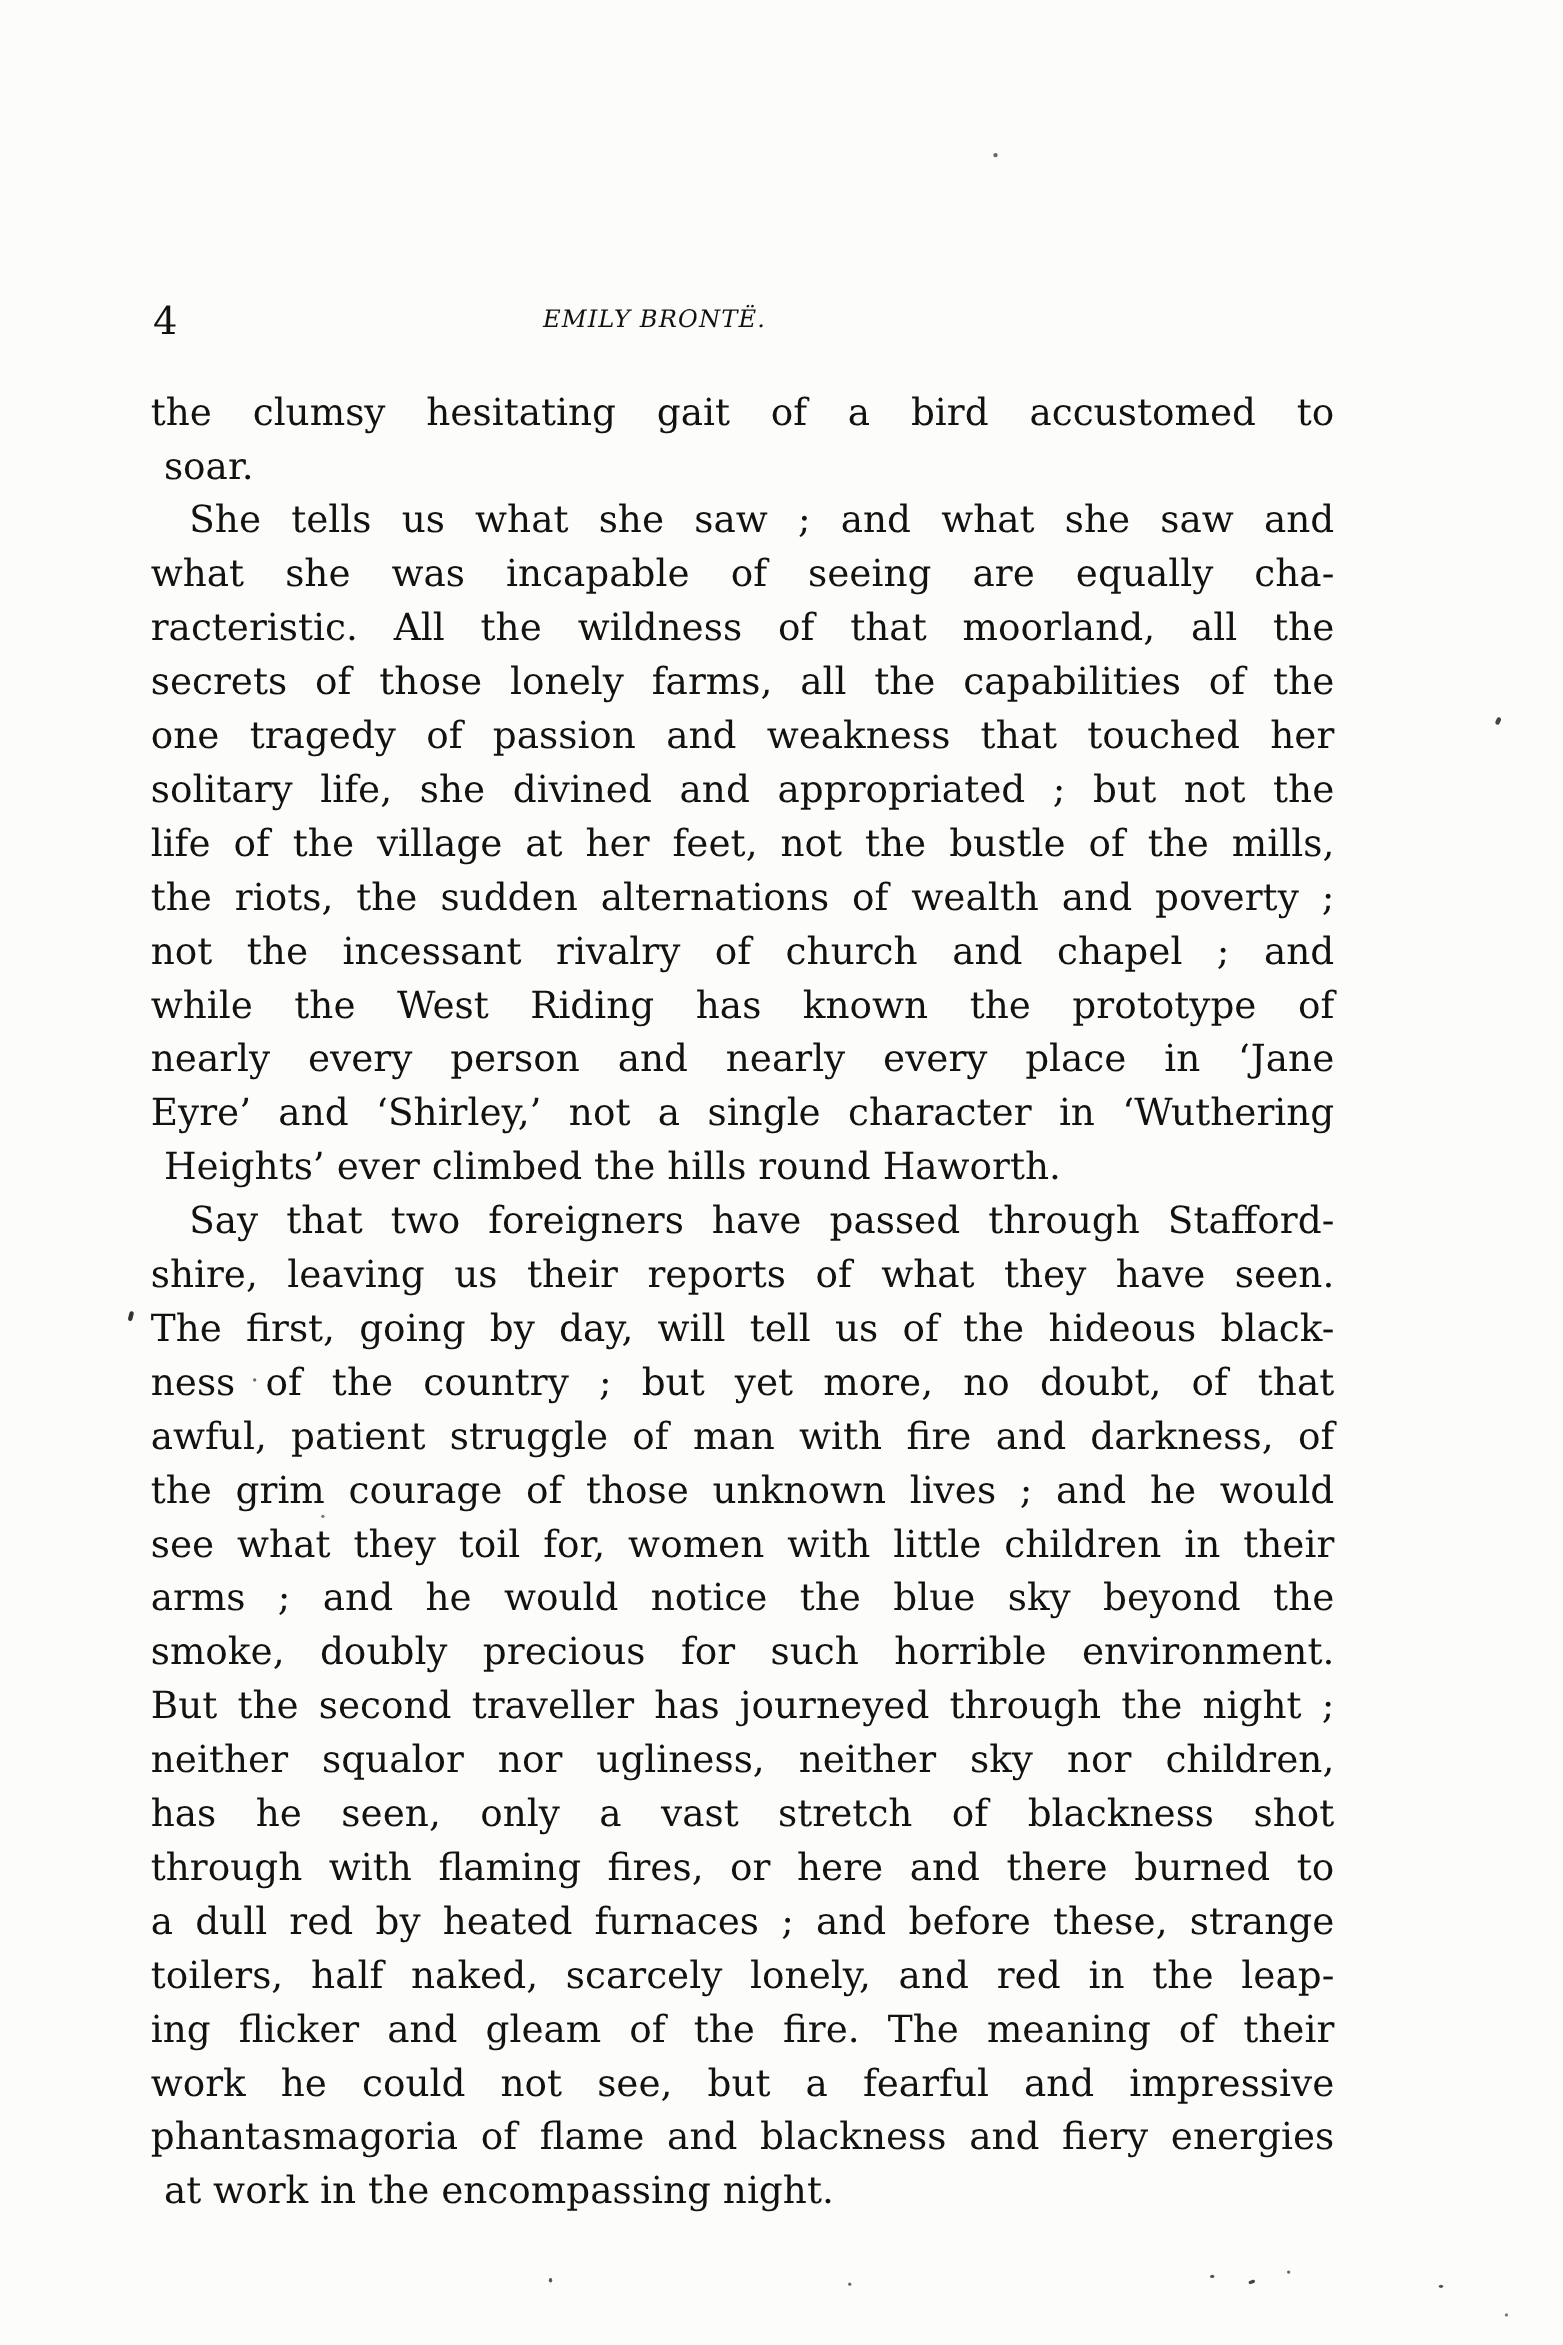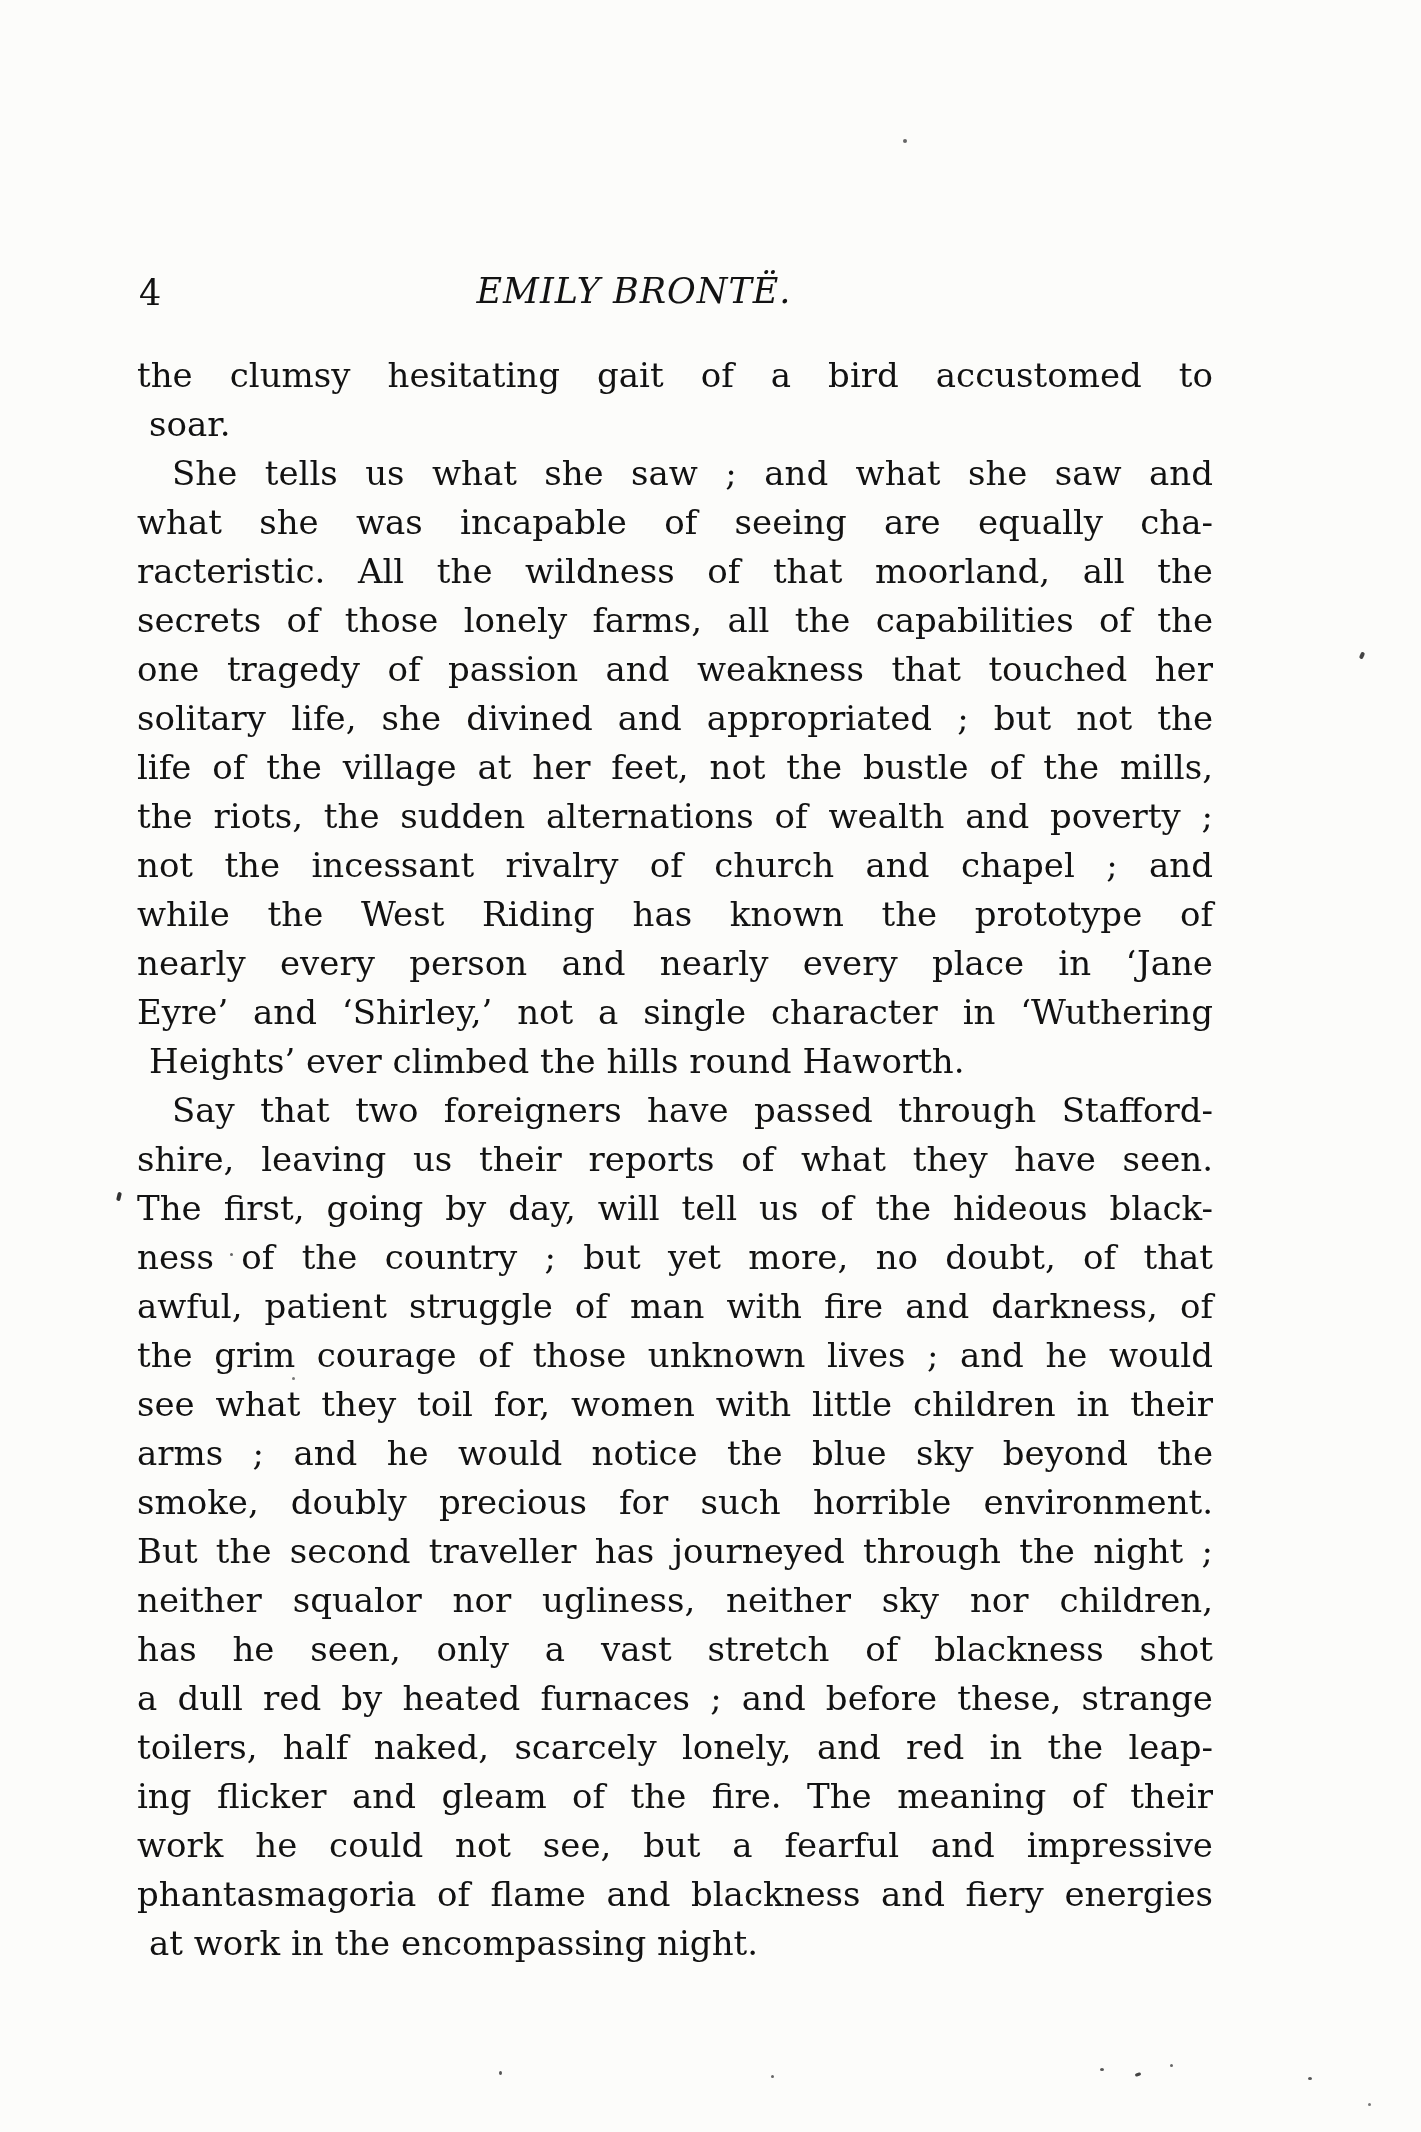--- a/index.html
+++ b/index.html
@@ -24,24 +24,23 @@
     font-size: 35px;
     line-height: 42px;
   }
   .head-title {
     position: absolute;
     left: 0;
     top: 268px;
     width: 1190px;
     text-align: center;
     font-style: italic;
-    font-size: 35px;
+    font-size: 22px;
     line-height: 46px;
     letter-spacing: 1px;
-    padding-left: 39px;
   }
   .text-block {
     position: absolute;
     left: 137px;
     top: 351px;
     width: 1076px;
     font-size: 34px;
     line-height: 49px;
   }
   .line {
@@ -95,20 +94,21 @@
       <div class="line">The first, going by day, will tell us of the hideous black-</div>
       <div class="line">ness of the country ; but yet more, no doubt, of that</div>
       <div class="line">awful, patient struggle of man with fire and darkness, of</div>
       <div class="line">the grim courage of those unknown lives ; and he would</div>
       <div class="line">see what they toil for, women with little children in their</div>
       <div class="line">arms ; and he would notice the blue sky beyond the</div>
       <div class="line">smoke, doubly precious for such horrible environment.</div>
       <div class="line">But the second traveller has journeyed through the night ;</div>
       <div class="line">neither squalor nor ugliness, neither sky nor children,</div>
       <div class="line">has he seen, only a vast stretch of blackness shot</div>
+      <div class="line">through with flaming fires, or here and there burned to</div>
       <div class="line">a dull red by heated furnaces ; and before these, strange</div>
       <div class="line">toilers, half naked, scarcely lonely, and red in the leap-</div>
       <div class="line">ing flicker and gleam of the fire.  The meaning of their</div>
       <div class="line">work he could not see, but a fearful and impressive</div>
       <div class="line">phantasmagoria of flame and blackness and fiery energies</div>
       <div class="line para-end">at work in the encompassing night.</div>
     </div>
 
   <div class="speck" style="left:903px; top:139px; width:4px; height:4px; background:#666;"></div>
   <div class="speck" style="left:1360px; top:652px; width:4px; height:7px; background:#444; transform:rotate(25deg); border-radius:2px;"></div>

